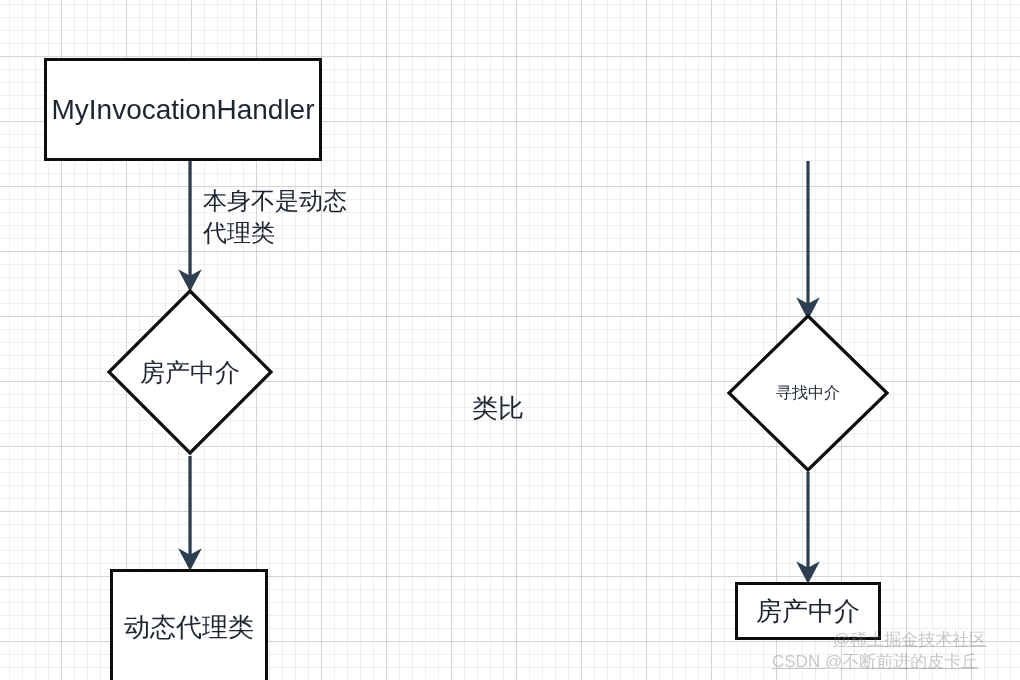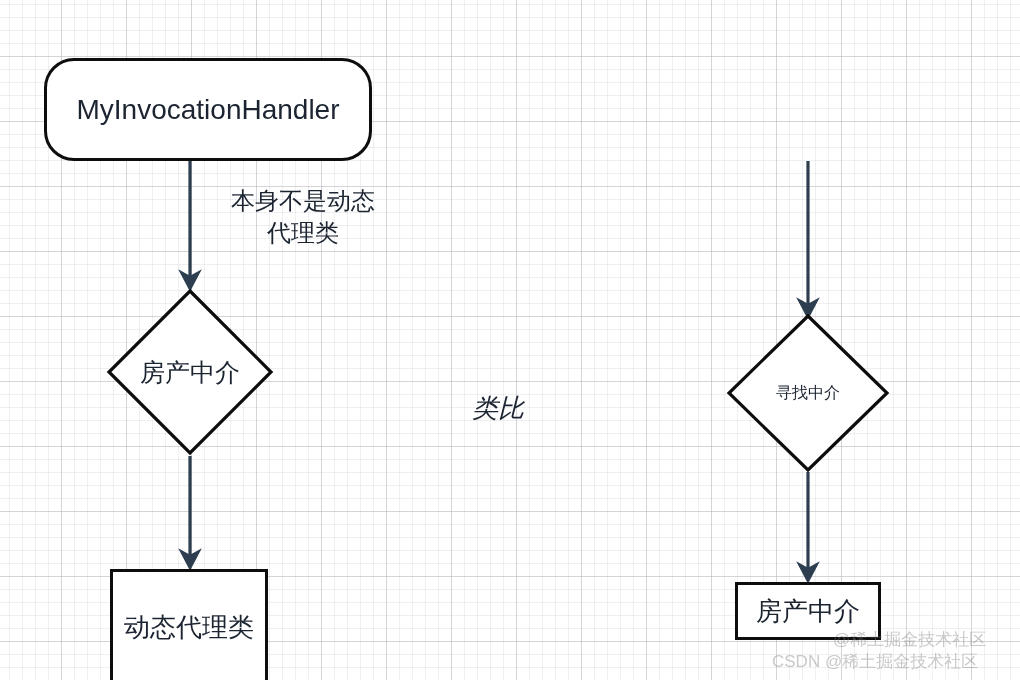--- a/index.html
+++ b/index.html
@@ -65,36 +65,35 @@
     height: 100%;
     display: flex;
     align-items: center;
     justify-content: center;
     color: #1b2430;
     white-space: nowrap;
   }
   .edge-label {
     position: absolute;
     color: #1b2430;
-    text-align: center;
     line-height: 1.32;
     white-space: pre-line;
   }
   .center-label {
     position: absolute;
     color: #1b2430;
     white-space: nowrap;
-    font-style: italic;
   }
   .watermark {
     position: absolute;
     color: rgba(120,120,125,0.40);
     white-space: nowrap;
     pointer-events: none;
     font-family: "Liberation Sans", "DejaVu Sans", sans-serif;
+    text-decoration: underline;
   }
 </style>
 </head>
 <body>
 
 <div id="canvas">
 
   <svg id="edges" viewBox="0 0 1020 680" xmlns="http://www.w3.org/2000/svg">
     <defs>
       <marker id="arrowhead" markerWidth="9" markerHeight="9" refX="5.2" refY="4.5" orient="auto" markerUnits="strokeWidth">
@@ -104,21 +103,21 @@
 
     <line x1="190" y1="161" x2="190" y2="284" stroke="#2c3e50" stroke-width="3.2" marker-end="url(#arrowhead)"></line>
 
     <line x1="190" y1="456" x2="190" y2="563" stroke="#2c3e50" stroke-width="3.2" marker-end="url(#arrowhead)"></line>
 
     <line x1="808" y1="161" x2="808" y2="312" stroke="#2c3e50" stroke-width="3.2" marker-end="url(#arrowhead)"></line>
 
     <line x1="808" y1="472" x2="808" y2="576" stroke="#2c3e50" stroke-width="3.2" marker-end="url(#arrowhead)"></line>
   </svg>
 
-  <div class="node rect-node" style="left:44px; top:58px; width:328px; height:103px;border-radius:30px;">
+  <div class="node rect-node" style="left:44px; top:58px; width:278px; height:103px;">
     <span class="node-label" style="font-size:28px;">MyInvocationHandler</span>
   </div>
 
   <div class="edge-label" style="left:203px; top:185px; width:200px; font-size:24px;">本身不是动态
 代理类</div>
 
   <div class="diamond-wrap" style="left:106px; top:288px; width:168px; height:168px;">
     <svg class="diamond-shape" width="168" height="168" viewBox="0 0 168 168" xmlns="http://www.w3.org/2000/svg">
       <polygon points="84,3 165,84 84,165 3,84" fill="#ffffff" stroke="#0d0d0d" stroke-width="3.2"></polygon>
     </svg>
@@ -138,15 +137,15 @@
     </svg>
     <span class="diamond-label" style="font-size:16px;">寻找中介</span>
   </div>
 
   <div class="node rect-node" style="left:735px; top:582px; width:146px; height:58px;">
     <span class="node-label" style="font-size:26px;">房产中介</span>
   </div>
 
   <div class="watermark" style="left:833px; top:628px; font-size:17px;">@稀土掘金技术社区</div>
 
-  <div class="watermark" style="left:772px; top:650px; font-size:17px;">CSDN @稀土掘金技术社区</div>
+  <div class="watermark" style="left:772px; top:650px; font-size:17px;">CSDN @不断前进的皮卡丘</div>
 
 </div>
 
 </body></html>

